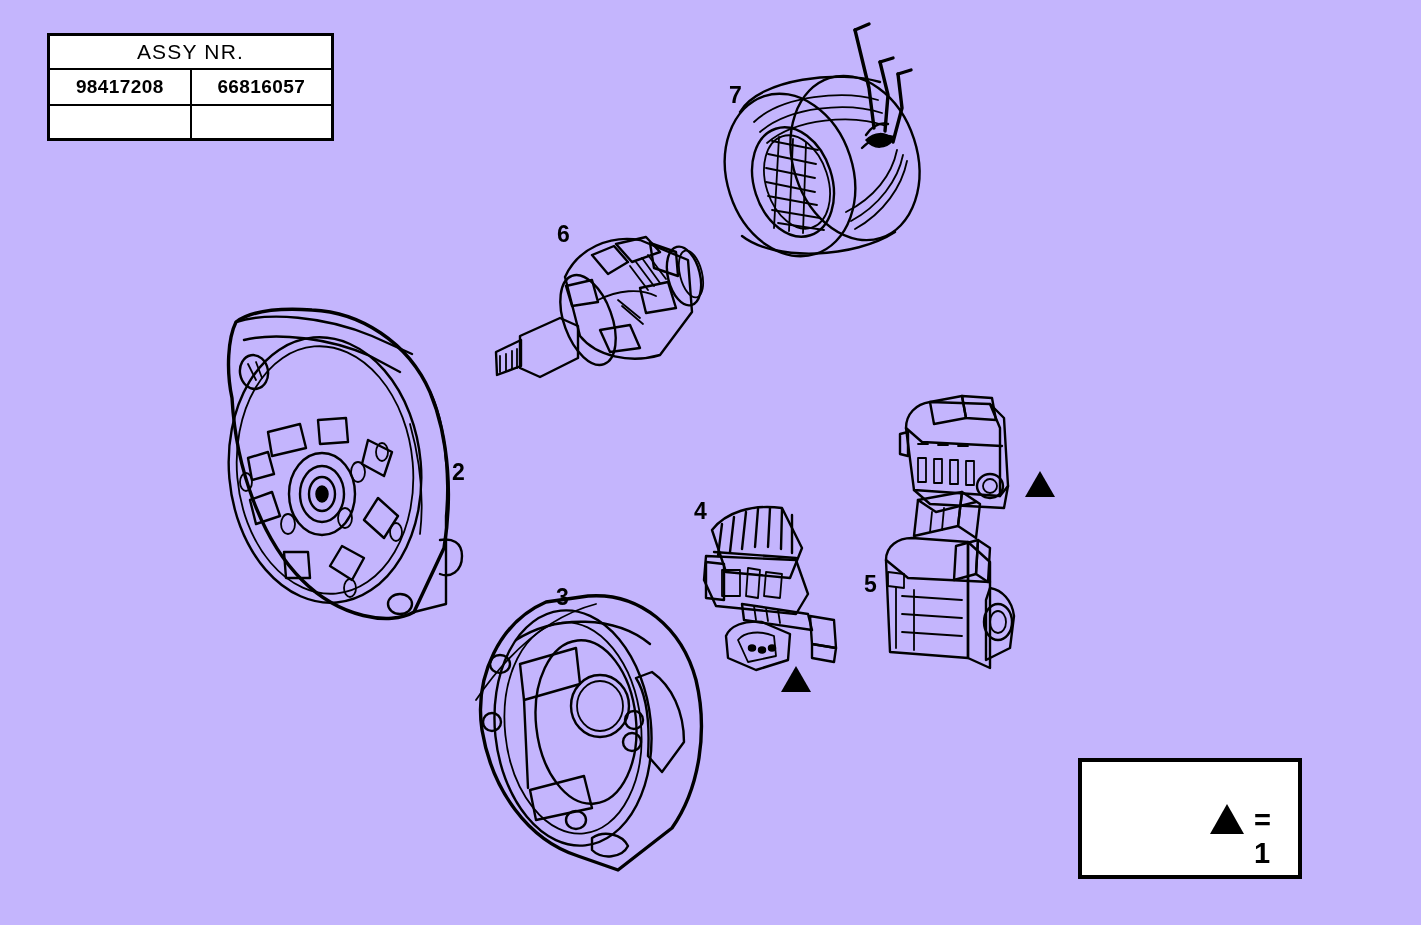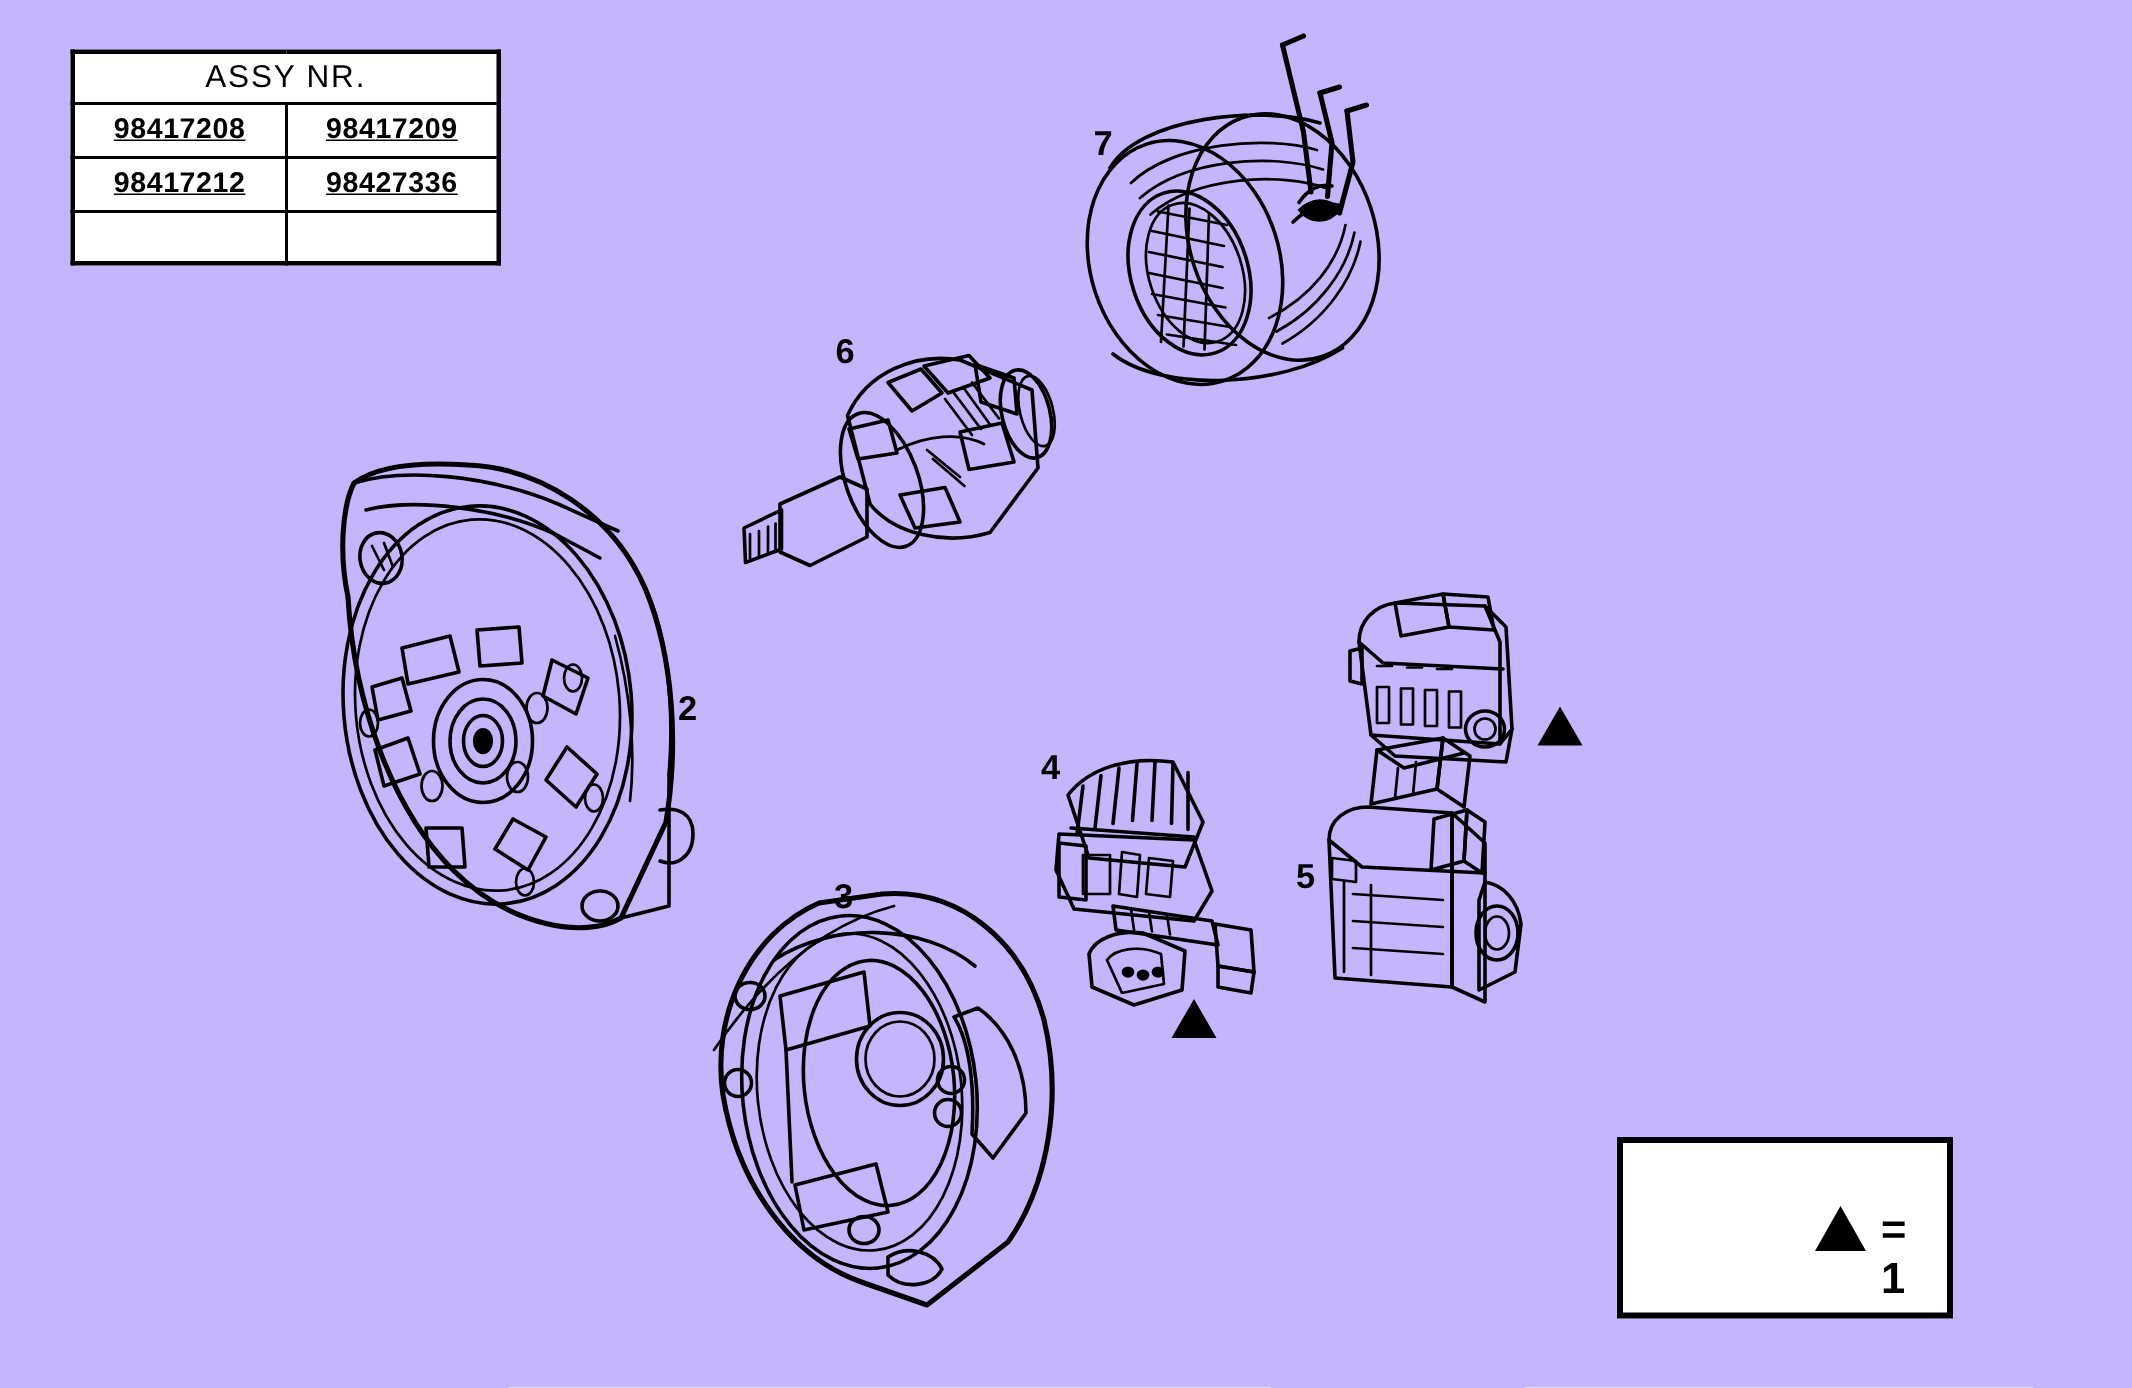--- a/index.html
+++ b/index.html
@@ -42,21 +42,20 @@
   }
   #assy-table th {
     font-size: 21px;
     font-weight: normal;
     letter-spacing: 1.2px;
     height: 32px;
   }
   #assy-table td {
     font-size: 19px;
     width: 50%;
-    text-decoration: underline;
   }
   #assy-table tr.empty-row td { height: 32px; }
 
   
   .callout {
     position: absolute;
     font-size: 23px;
     font-weight: bold;
     color: #000;
     font-family: "Liberation Sans", sans-serif;
@@ -450,25 +449,21 @@
 
   <table id="assy-table">
     <thead>
       <tr>
         <th colspan="2">ASSY NR.</th>
       </tr>
     </thead>
     <tbody>
       <tr>
         <td>98417208</td>
-        <td>98417209</td>
-      </tr>
-      <tr>
-        <td>98417212</td>
-        <td>98427336</td>
+        <td>66816057</td>
       </tr>
       <tr class="empty-row">
         <td></td>
         <td></td>
       </tr>
     </tbody>
   </table>
 
   <div class="callout" style="left:452px; top:461px;">2</div>
   <div class="callout" style="left:556px; top:586px;">3</div>

